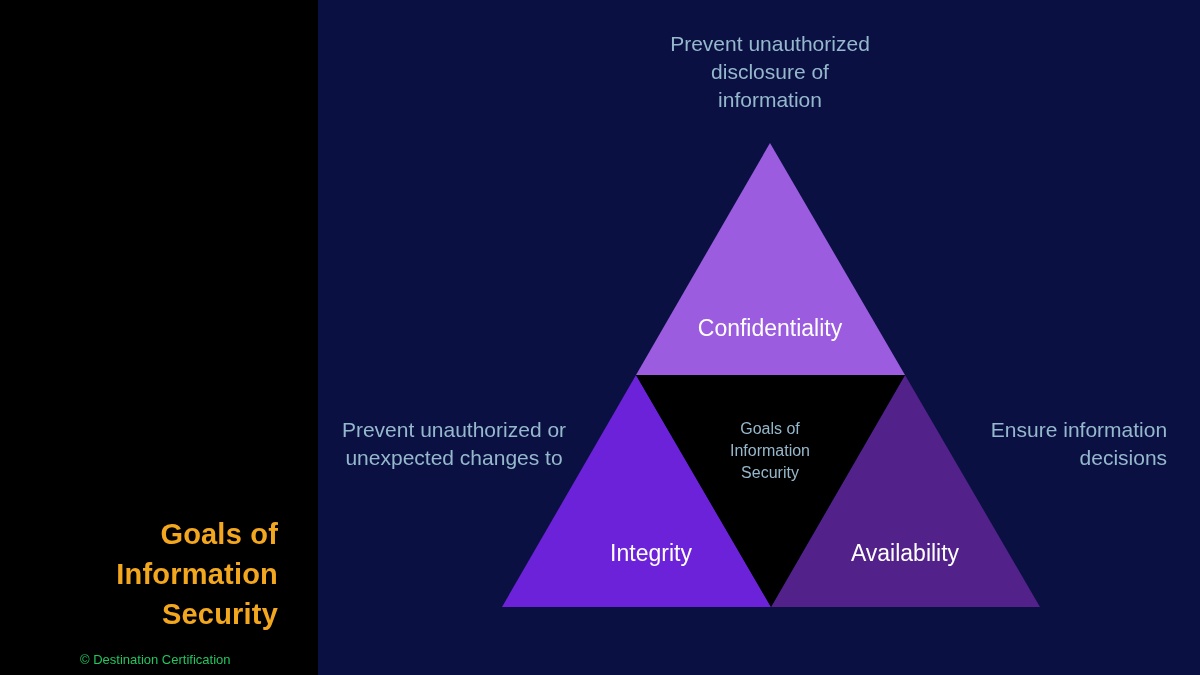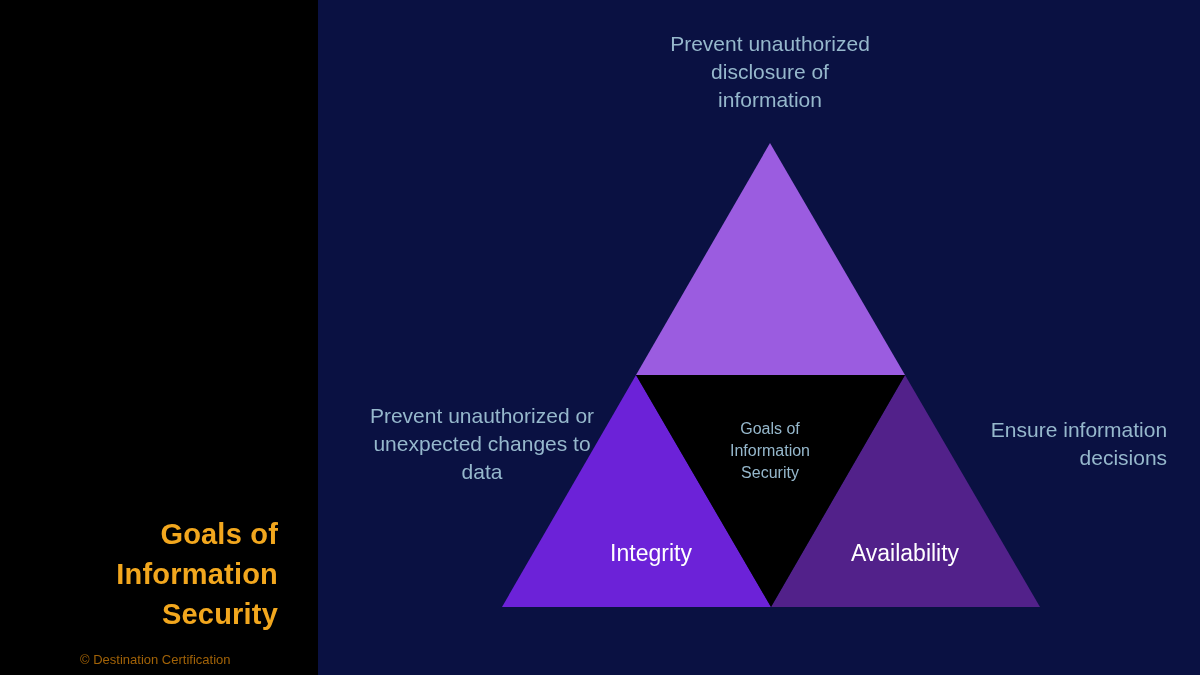--- a/index.html
+++ b/index.html
@@ -26,21 +26,21 @@
     color: #F2A71E;
     font-size: 29px;
     font-weight: 700;
     line-height: 40px;
     letter-spacing: 0.2px;
   }
   .copyright {
     position: absolute;
     left: 80px;
     top: 652px;
-    color: #a16207;
+    color: #22c55e;
     font-size: 13px;
     font-weight: 400;
   }
   .main {
     position: absolute;
     left: 318px; top: 0;
     width: 882px; height: 526px;
   }
   .main svg { position: absolute; left: 0; top: 0; }
   .annotation {
@@ -64,21 +64,21 @@
   .center-label {
     position: absolute;
     transform: translate(-50%, -50%);
     color: #96B8CC;
     font-size: 16px;
     line-height: 22px;
     text-align: center;
     white-space: nowrap;
   }
   .annotation-top   { left: 452px; top: 72px;  }
-  .annotation-left  { left: 164px; top: 444px; }
+  .annotation-left  { left: 136px; top: 444px; }
   .annotation-right { left: 761px; top: 444px; text-align: right; }
   .label-confidentiality { left: 452px; top: 328px; }
   .label-integrity       { left: 317px; top: 553px; margin-left: 16px; }
   .label-availability    { left: 587px; top: 553px; }
   .label-center          { left: 452px; top: 451px; }
 </style>
 </head>
 <body>
 
 <div class="stage">
@@ -103,28 +103,28 @@
 
     <div class="annotation annotation-top">
       <div>Prevent unauthorized</div>
       <div>disclosure of</div>
       <div>information</div>
     </div>
 
     <div class="annotation annotation-left">
       <div>Prevent unauthorized or</div>
       <div>unexpected changes to</div>
-      <div>data</div>
     </div>
 
     <div class="annotation annotation-right">
       <div>Ensure information</div>
       <div>decisions</div>
     </div>
 
+    <div class="tri-label label-confidentiality">Confidentiality</div>
     <div class="tri-label label-integrity">Integrity</div>
     <div class="tri-label label-availability">Availability</div>
 
     <div class="center-label label-center">
       <div>Goals of</div>
       <div>Information</div>
       <div>Security</div>
     </div>
 
   </div>

